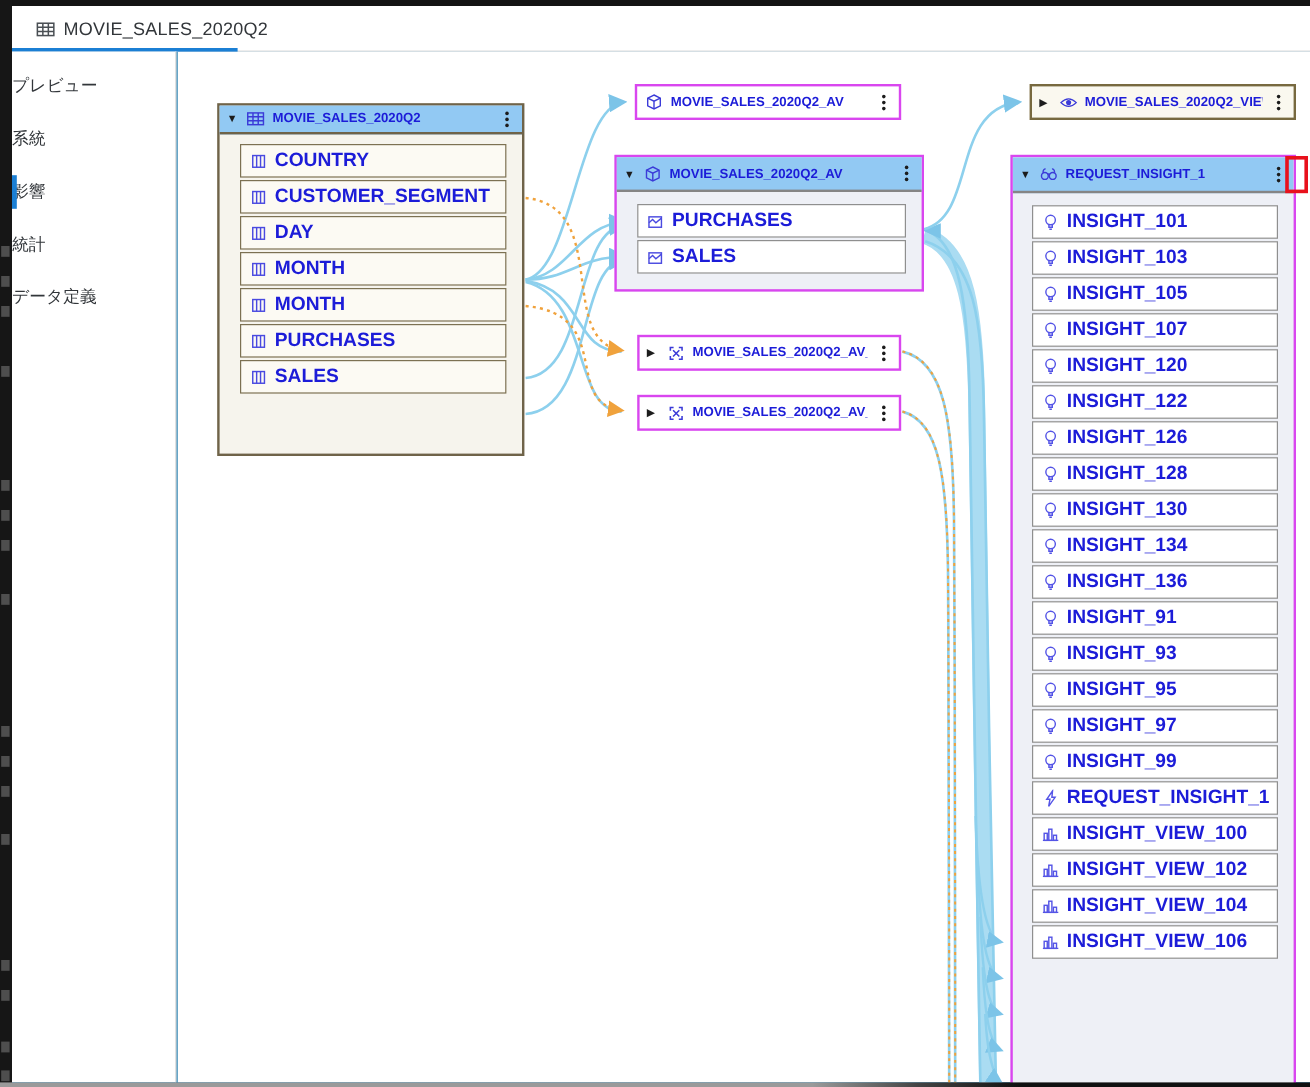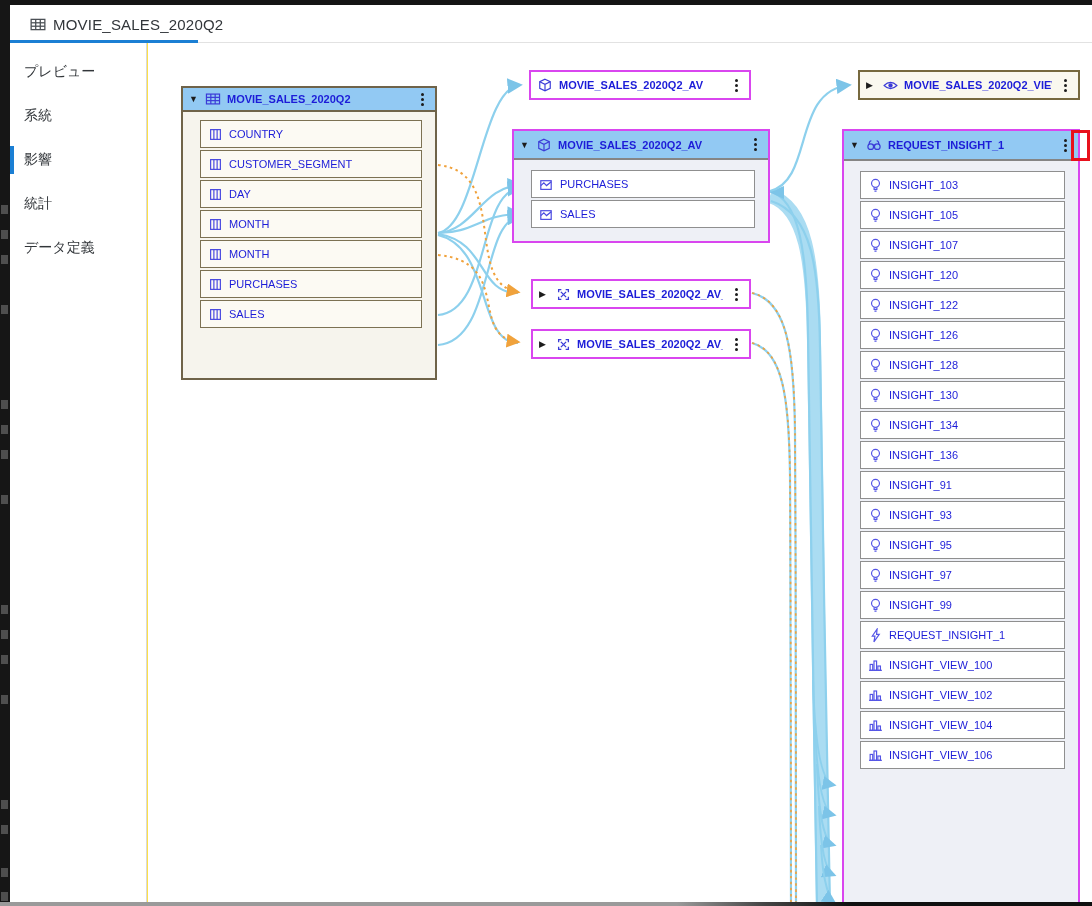--- a/index.html
+++ b/index.html
@@ -1,18 +1,18 @@
 <!DOCTYPE html>
 <html><head>
 <meta charset="utf-8">
 <style>
   * { margin:0; padding:0; box-sizing:border-box; }
   html,body { width:1092px; height:906px; overflow:hidden; background:#fff;
               font-family:"Liberation Sans", sans-serif; }
-  #app { position:relative; width:1092px; height:906px; background:#fde047; overflow:hidden; }
+  #app { position:relative; width:1092px; height:906px; background:#0369a1; overflow:hidden; }
 
   
   #top-bar { position:absolute; left:0; top:0; width:1092px; height:5px; background:#141414; z-index:6; }
   #left-strip { position:absolute; left:0; top:0; width:10px; height:906px; background:#161616; z-index:6; }
   .strip-glyph { position:absolute; left:1px; width:7px; height:9px; background:#7e7e7e; opacity:.55; }
   #bottom-bar { position:absolute; left:0; top:902px; width:1092px; height:4px;
                 background:linear-gradient(to right,#9a9a9a 0,#9a9a9a 62%,#444 70%,#101010 78%,#101010 100%); z-index:6; }
 
   
   #tab-bar { position:absolute; left:10px; top:5px; width:1082px; height:38px; background:#fff;
@@ -20,41 +20,41 @@
   #tab { position:absolute; left:0; top:0; height:38px; display:flex; align-items:center; gap:7px; padding:0 14px 0 20px; }
   #tab .tab-label { font-size:15px; color:#32363a; letter-spacing:.2px; }
   #tab-underline { position:absolute; left:0; top:35px; width:188px; height:3px; background:#1b7fd4; }
 
   
   #sidebar { position:absolute; left:10px; top:43px; width:137px; height:859px; background:#fff;
              border-right:1px solid #d9d9d9; z-index:5; }
   .side-item { position:relative; height:30px; margin-top:14px; display:flex; align-items:center; cursor:pointer; }
   .side-ind { position:absolute; left:0; top:1px; width:4px; height:28px; background:transparent; }
   .side-item.selected .side-ind { background:#1b7fd4; }
-  .side-label { margin-left:14px; font-size:14px; color:#32363a; white-space:nowrap; }
+  .side-label { margin-left:0; font-size:14px; color:#32363a; white-space:nowrap; }
 
   
   #canvas { position:absolute; left:148px; top:43px; width:944px; height:859px; background:#fff; }
   #edges { position:absolute; left:0; top:0; z-index:1; pointer-events:none; }
 
   
   .node { position:absolute; z-index:2; background:#fff; border:2px solid #d946ef; }
   .node.olive { border-color:#77693f; background:#faf8ef; }
   .hdr { display:flex; align-items:center; gap:6px; padding:0 6px; background:#92c9f3; height:28px; }
   .chdr { display:flex; align-items:center; gap:6px; padding:0 6px; height:100%; }
   .tri { font-size:9px; color:#1c1c1c; width:10px; flex:0 0 auto; cursor:pointer; }
   .ntitle { font-size:11px; font-weight:bold; color:#1c1cd8; white-space:nowrap; overflow:hidden; flex:1 1 auto; }
   .kebab { display:flex; flex-direction:column; gap:2px; align-items:center; width:14px; padding:2px 0; cursor:pointer; flex:0 0 auto; }
   .kebab i { width:3px; height:3px; border-radius:50%; background:#1c1c1c; }
   .icn { display:inline-flex; width:16px; justify-content:center; flex:0 0 auto; }
 
   .rows { position:absolute; }
   .row { display:flex; align-items:center; gap:6px; height:28px; margin-bottom:2px;
          background:#fff; border:1.5px solid #8f8f8f; padding:0 6px; cursor:pointer; }
-  .row .lbl { font-size:11px; font-weight:normal; color:#1c1cd8; white-space:nowrap; }
+  .row .lbl { font-size:16px; font-weight:bold; color:#1c1cd8; white-space:nowrap; }
 
   #node-table { left:181px; top:86px; width:256px; height:294px; background:#f6f4ed; border-color:#6f6349; }
   #node-table .hdr { height:24px; border-bottom:2px solid #6f6349; }
   #node-table .rows { left:17px; top:32px; width:222px; }
   #node-table .row { background:#fcfaf3; border-color:#7c7152; }
 
   #node-av-top { left:529px; top:70px; width:222px; height:30px; }
   #node-view   { left:858px; top:70px; width:222px; height:30px; }
 
   #node-av { left:512px; top:129px; width:258px; height:114px; background:#eef0f6; }
@@ -445,20 +445,31 @@
     <div class="rows">
         <div class="row">
       <span class="icn">
             <svg class="ic" width="13" height="15" viewBox="0 0 12 14">
               <g fill="none" stroke="#5454e6" stroke-width="1.1">
                 <circle cx="6" cy="5" r="3.7"></circle>
                 <path d="M4.7 8.7 V10.6 H7.3 V8.7 M5 12.2 H7"></path>
               </g>
             </svg>
           </span>
+      <span class="lbl">INSIGHT_101</span>
+    </div>
+        <div class="row">
+      <span class="icn">
+            <svg class="ic" width="13" height="15" viewBox="0 0 12 14">
+              <g fill="none" stroke="#5454e6" stroke-width="1.1">
+                <circle cx="6" cy="5" r="3.7"></circle>
+                <path d="M4.7 8.7 V10.6 H7.3 V8.7 M5 12.2 H7"></path>
+              </g>
+            </svg>
+          </span>
       <span class="lbl">INSIGHT_103</span>
     </div>
         <div class="row">
       <span class="icn">
             <svg class="ic" width="13" height="15" viewBox="0 0 12 14">
               <g fill="none" stroke="#5454e6" stroke-width="1.1">
                 <circle cx="6" cy="5" r="3.7"></circle>
                 <path d="M4.7 8.7 V10.6 H7.3 V8.7 M5 12.2 H7"></path>
               </g>
             </svg>

